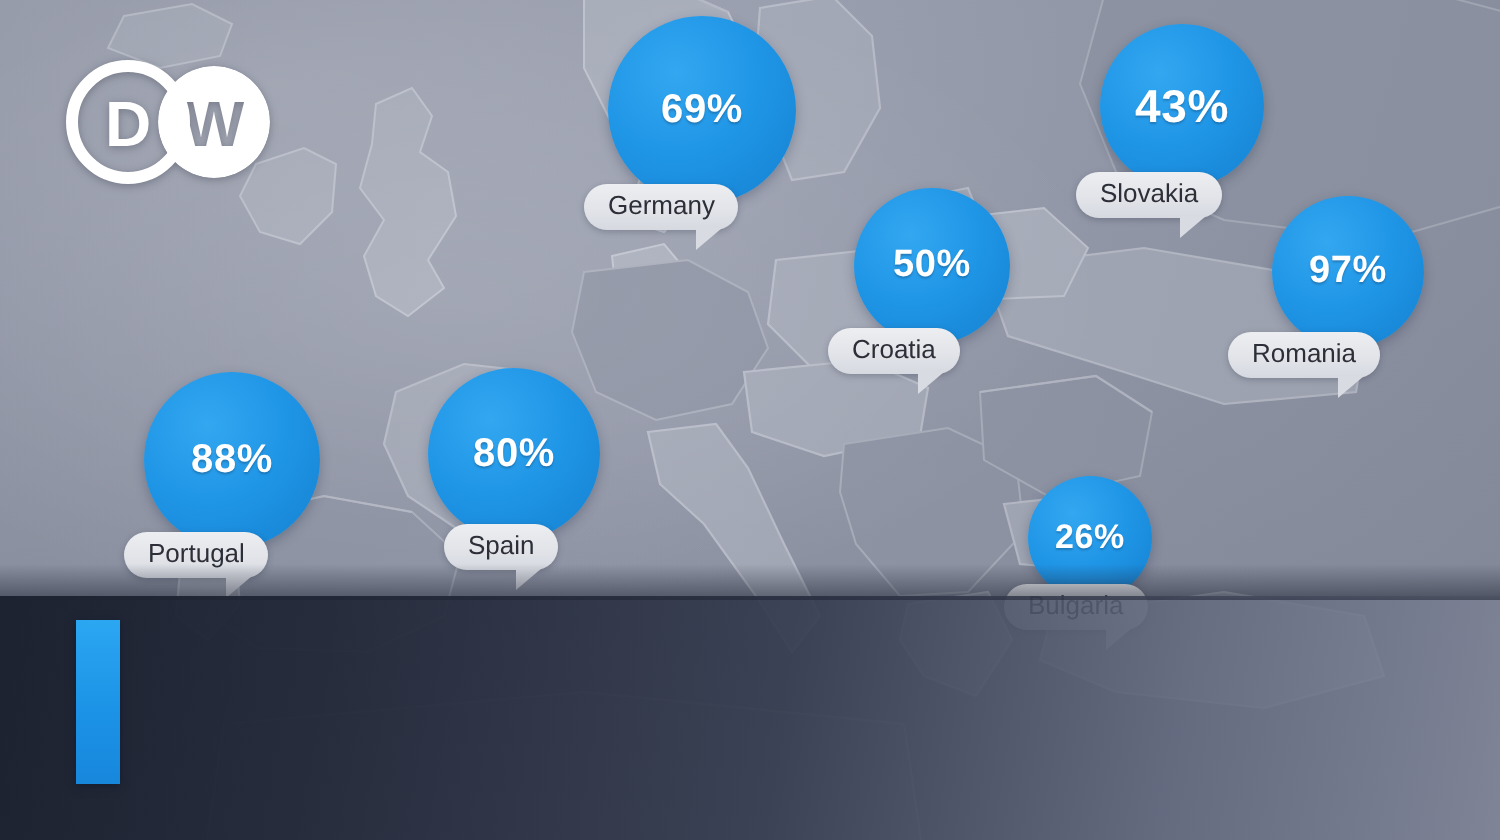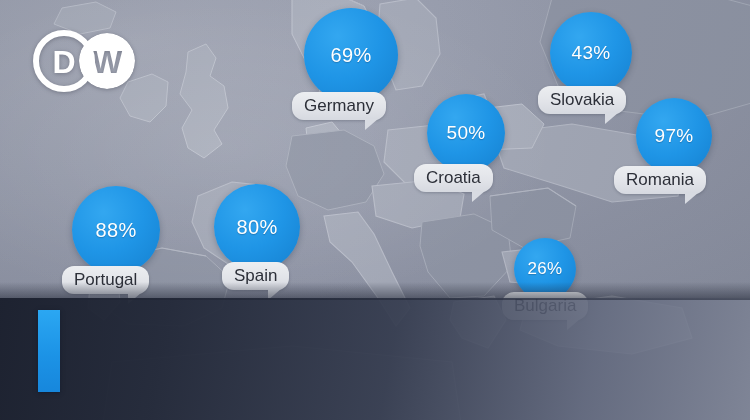--- a/index.html
+++ b/index.html
@@ -52,31 +52,31 @@
     position:absolute;
     border-radius:50%;
     background:
       radial-gradient(circle at 36% 30%, #33a7f0 0%, #1f95e6 48%, #1580cf 100%);
     box-shadow:0 2px 6px rgba(30,45,70,0.30);
     display:flex; align-items:center; justify-content:center;
   }
   .bubble span {
     color:#ffffff;
     font-family:"Liberation Sans", sans-serif;
-    font-weight:400;
+    font-weight:700;
     letter-spacing:0.3px;
     text-shadow:0 1px 1px rgba(20,60,100,0.35);
     white-space:nowrap;
   }
   .pill {
     position:absolute;
     background:linear-gradient(180deg,#eceef1 0%, #e2e4e9 55%, #d6d9e0 100%);
     color:#2c2f38;
     font-family:"Liberation Sans", sans-serif;
-    font-size:17px;
+    font-size:13px;
     padding:3px 12px 4px 12px;
     border-radius:12px;
     white-space:nowrap;
     box-shadow:0 1px 3px rgba(40,45,60,0.28);
     line-height:1.25;
   }
   .pill::after {
     content:"";
     position:absolute;
     right:8px; bottom:-10px;
@@ -206,21 +206,21 @@
 
   <div class="badge" style="left:304px; top:8px;">
     <div class="bubble" style="left:0; top:0; width:94px; height:94px;">
       <span style="font-size:20px;">69%</span>
     </div>
     <div class="pill" style="left:-12px; top:84px;">Germany</div>
   </div>
 
   <div class="badge" style="left:550px; top:12px;">
     <div class="bubble" style="left:0; top:0; width:82px; height:82px;">
-      <span style="font-size:19px;">43%</span>
+      <span style="font-size:23px;">43%</span>
     </div>
     <div class="pill" style="left:-12px; top:74px;">Slovakia</div>
   </div>
 
   <div class="badge" style="left:427px; top:94px;">
     <div class="bubble" style="left:0; top:0; width:78px; height:78px;">
       <span style="font-size:19px;">50%</span>
     </div>
     <div class="pill" style="left:-13px; top:70px;">Croatia</div>
   </div>

